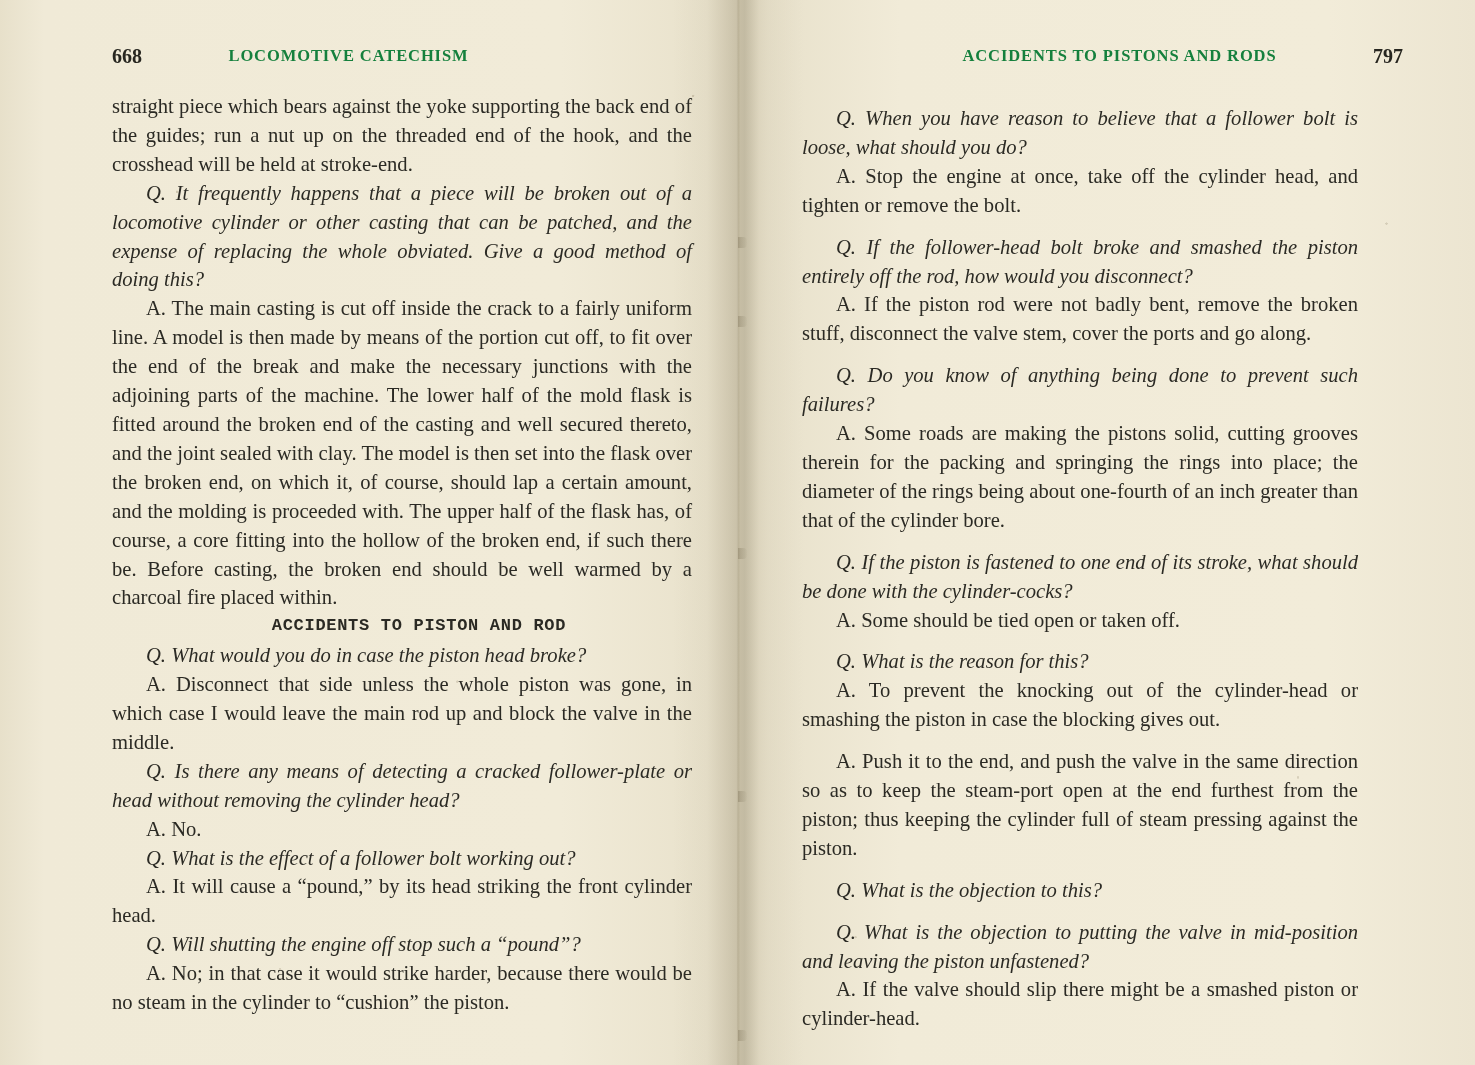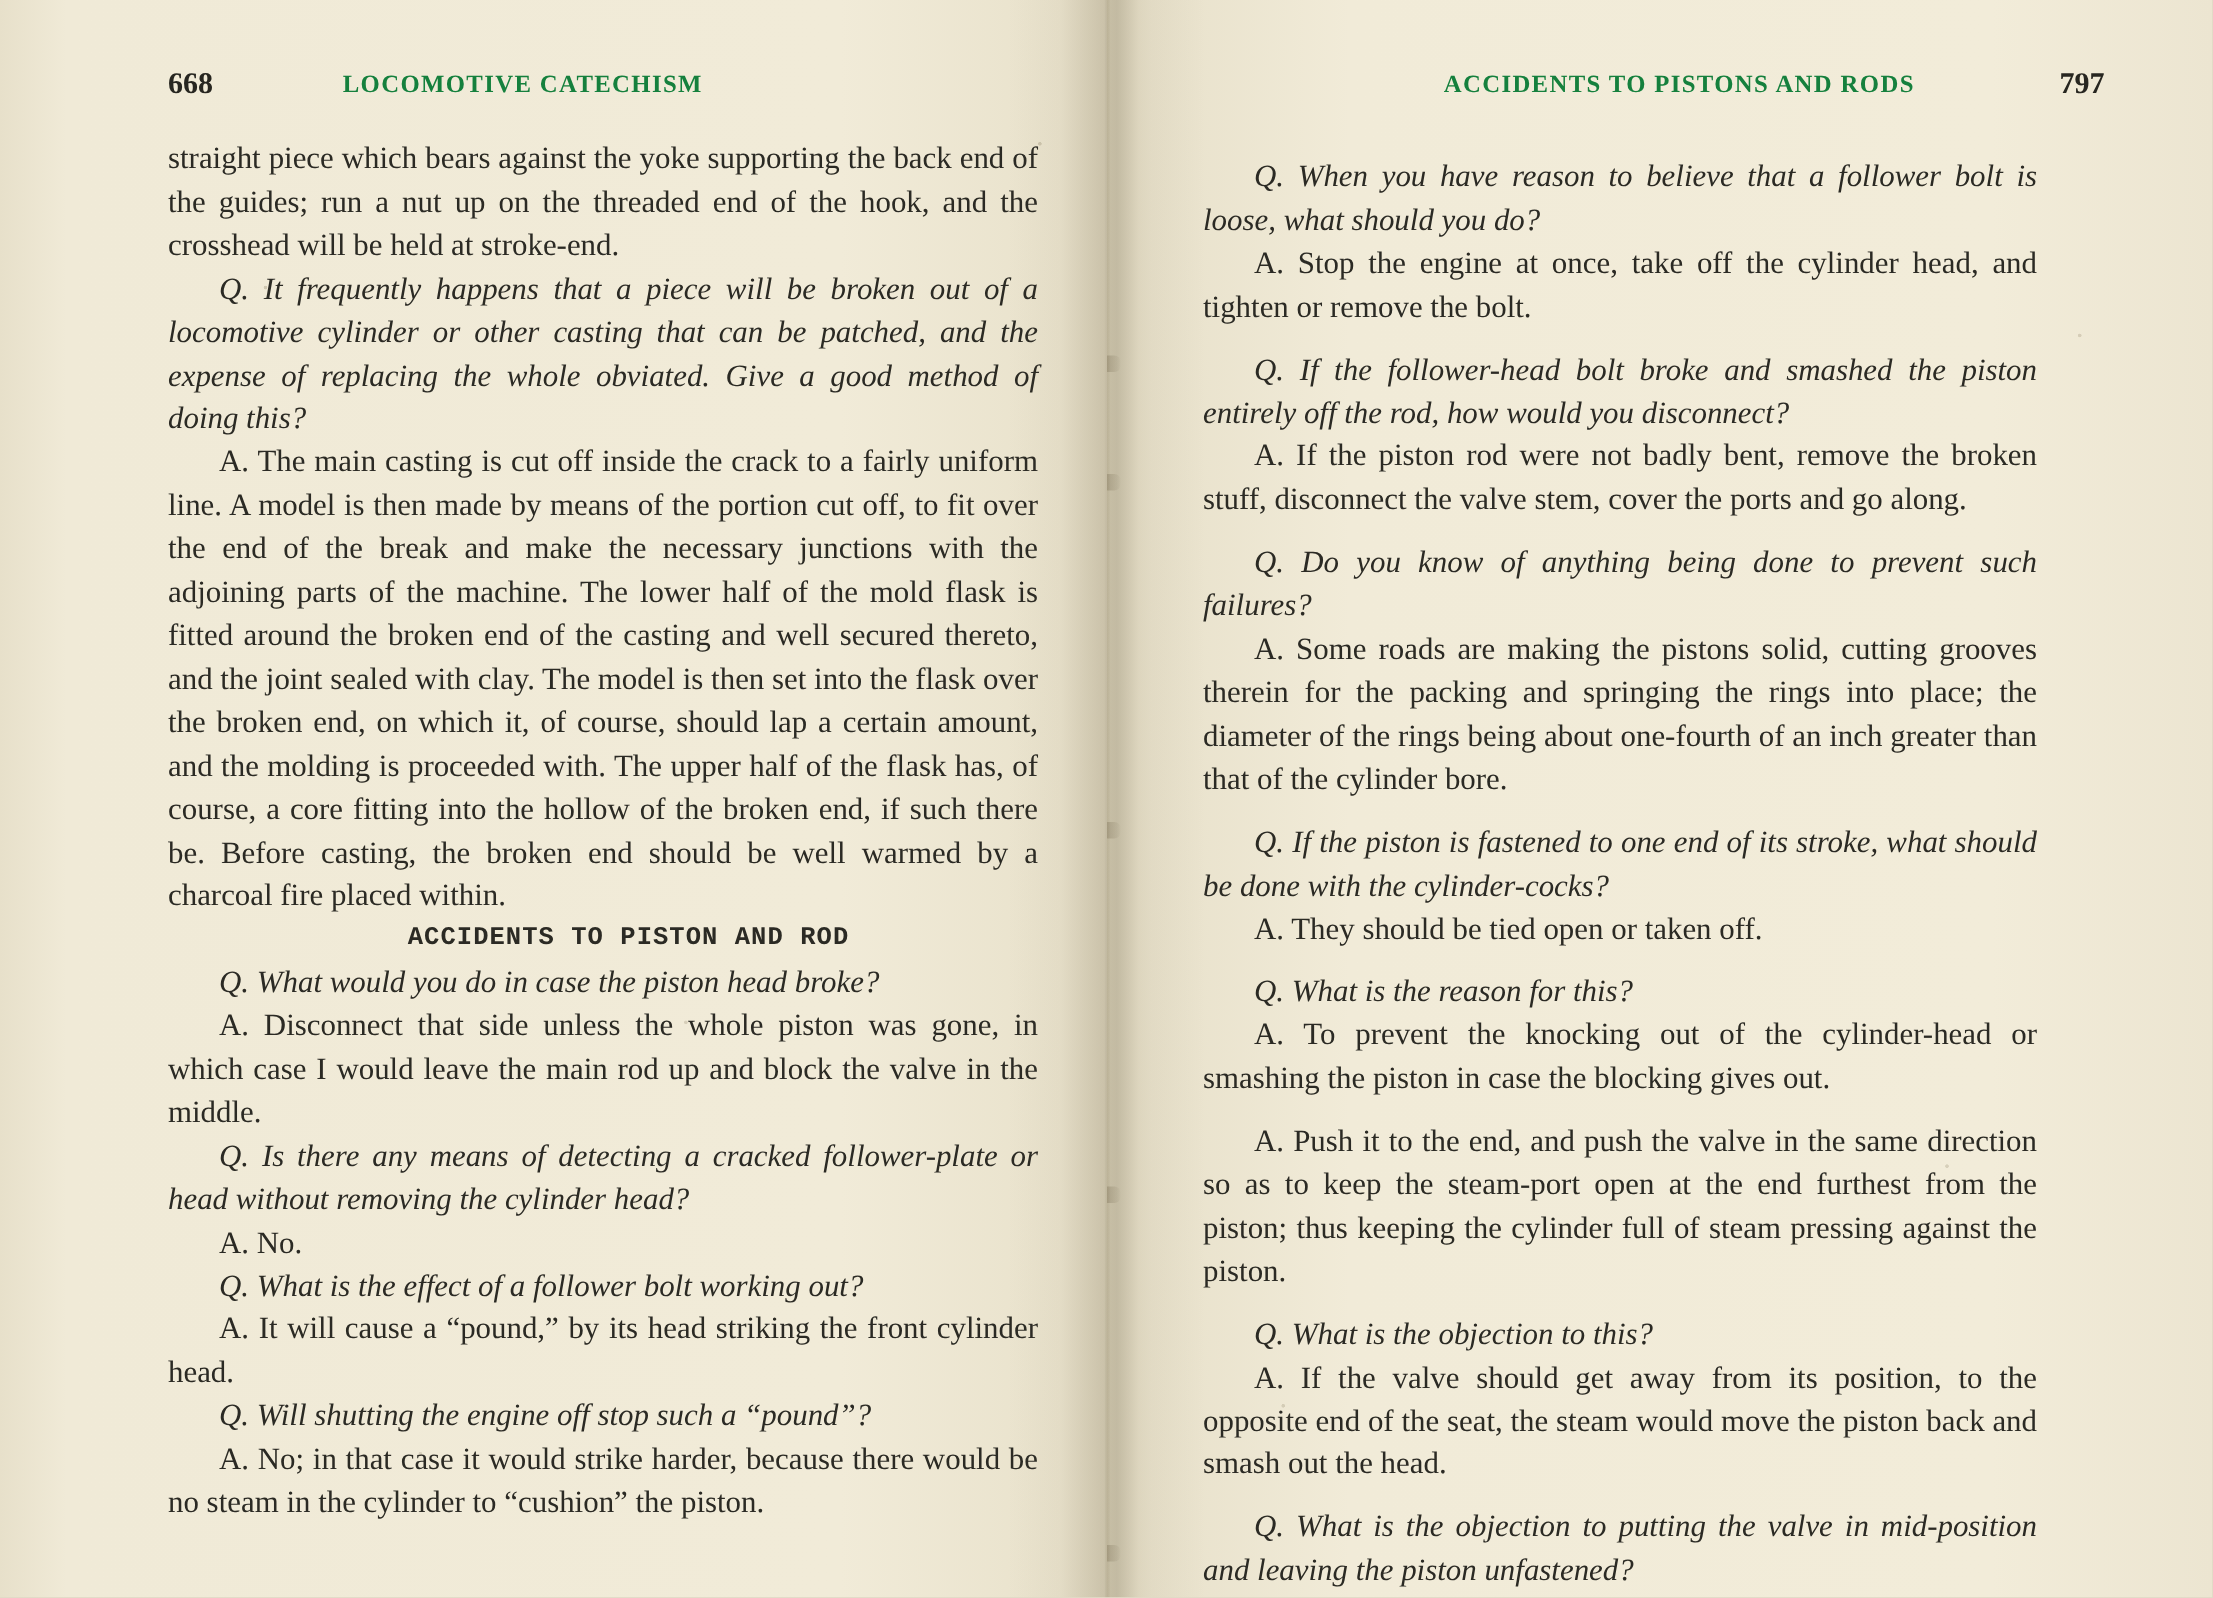--- a/index.html
+++ b/index.html
@@ -205,32 +205,31 @@
         <div class="group">
           <p class="para q">Q. If the follower-head bolt broke and smashed the piston entirely off the rod, how would you disconnect?</p>
           <p class="para a">A. If the piston rod were not badly bent, remove the broken stuff, disconnect the valve stem, cover the ports and go along.</p>
         </div>
         <div class="group">
           <p class="para q">Q. Do you know of anything being done to prevent such failures?</p>
           <p class="para a">A. Some roads are making the pistons solid, cutting grooves therein for the packing and springing the rings into place; the diameter of the rings being about one-fourth of an inch greater than that of the cylinder bore.</p>
         </div>
         <div class="group">
           <p class="para q">Q. If the piston is fastened to one end of its stroke, what should be done with the cylinder-cocks?</p>
-          <p class="para a">A. They should be tied open or taken off.</p>
+          <p class="para a">A. Some should be tied open or taken off.</p>
         </div>
         <div class="group">
           <p class="para q">Q. What is the reason for this?</p>
           <p class="para a">A. To prevent the knocking out of the cylinder-head or smashing the piston in case the blocking gives out.</p>
         </div>
         <div class="group">
           <p class="para a">A. Push it to the end, and push the valve in the same direction so as to keep the steam-port open at the end furthest from the piston; thus keeping the cylinder full of steam pressing against the piston.</p>
         </div>
         <div class="group">
           <p class="para q">Q. What is the objection to this?</p>
-          <p class="para a">A. If the valve should get away from its position, to the opposite end of the seat, the steam would move the piston back and smash out the head.</p>
         </div>
         <div class="group">
           <p class="para q">Q. What is the objection to putting the valve in mid-position and leaving the piston unfastened?</p>
           <p class="para a">A. If the valve should slip there might be a smashed piston or cylinder-head.</p>
         </div>
       </div>
   </div>
 
 </div>
 

